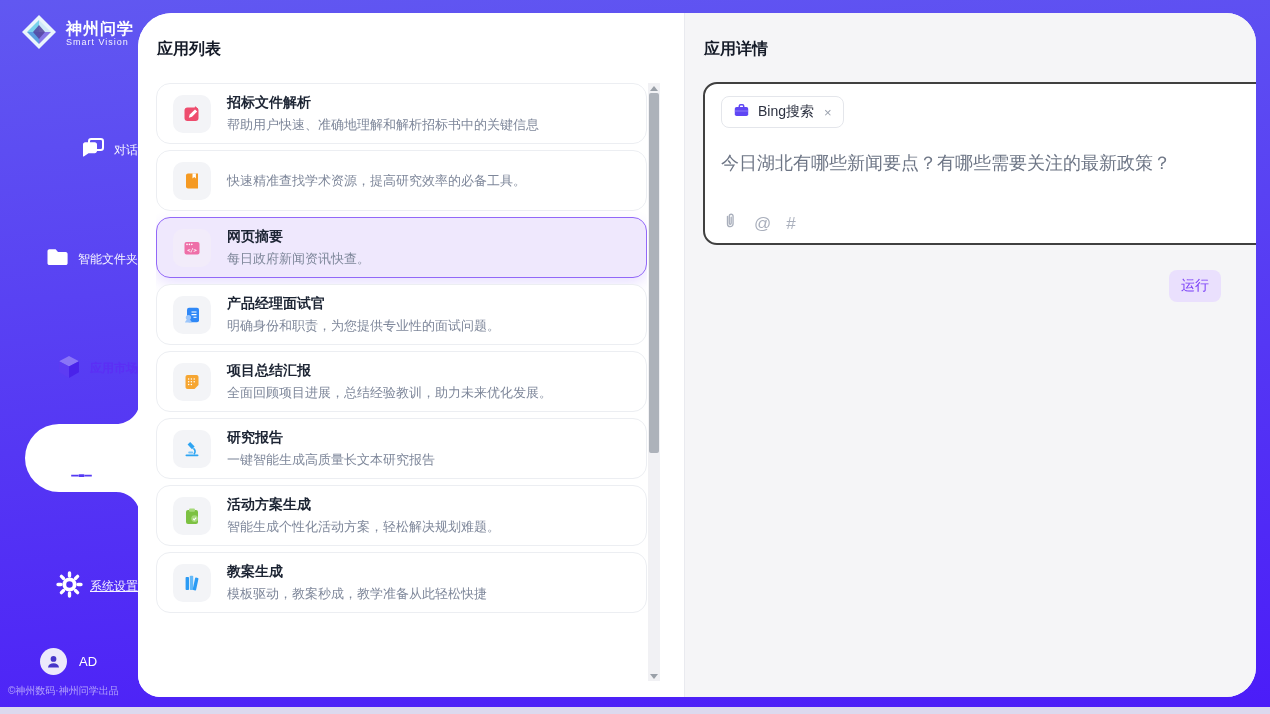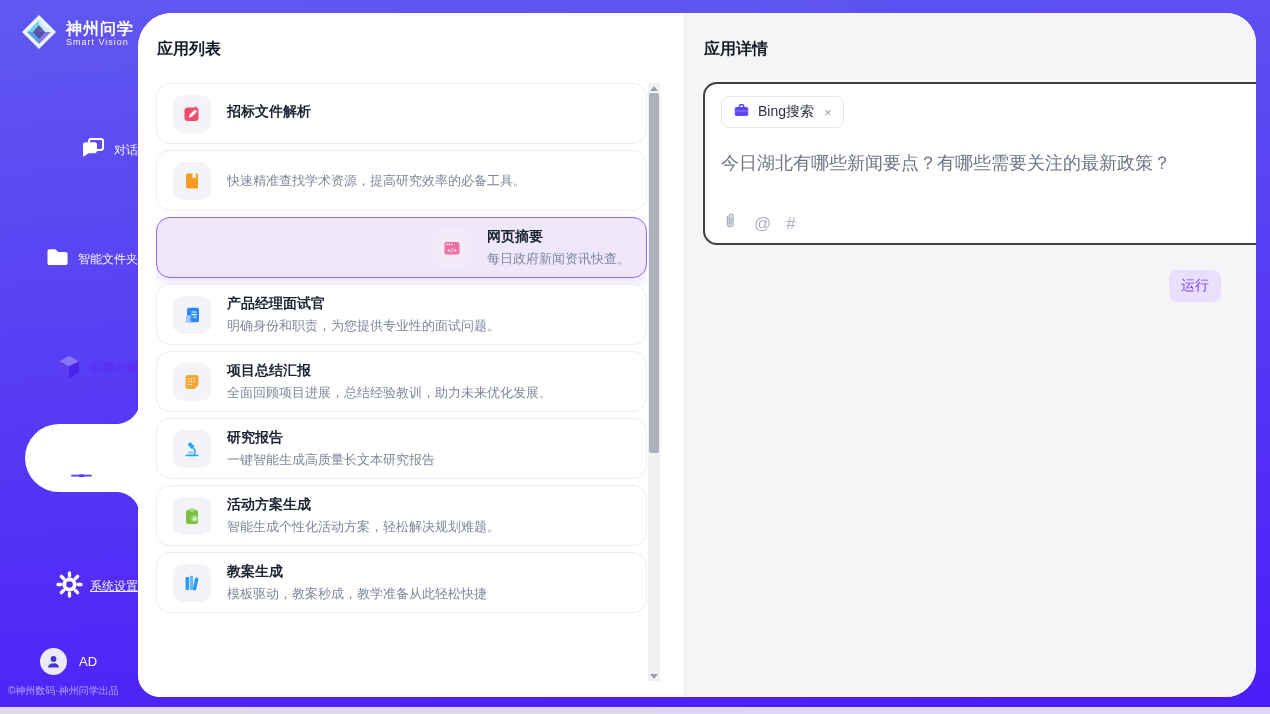--- a/index.html
+++ b/index.html
@@ -36,21 +36,21 @@
   .list-panel { position:relative; width:546px; background:#ffffff; flex:none; }
   .detail-panel { position:relative; flex:1; background:#f5f5f7; border-left:1px solid #e9eaef; }
   .panel-title { position:absolute; left:19px; top:26px; font-size:16px; font-weight:bold; color:#151b28; }
 
   
   .app-list { position:absolute; left:18px; top:70px; width:491px; height:598px;
               overflow:hidden; display:flex; flex-direction:column; gap:6px; }
   .app-card { flex:none; height:61px; background:#fff; border:1px solid #eceef2; border-radius:14px;
               display:flex; align-items:center; padding:0 16px; gap:16px; cursor:pointer; }
   .app-card.selected { background:#efe8fd; border:1.5px solid #9268f8;
-                       box-shadow:0 6px 14px rgba(124,77,255,.16);justify-content:flex-end; }
+                       box-shadow:0 6px 14px rgba(124,77,255,.16); }
   .app-icon { width:38px; height:38px; border-radius:10px; background:#f3f4f7; flex:none;
               display:flex; align-items:center; justify-content:center; }
   .app-card.selected .app-icon { background:#f2ecfa; }
   .app-title { font-size:14px; font-weight:bold; color:#1c2433; margin-bottom:4px; }
   .app-desc { font-size:13px; color:#7e879a; }
 
   
   .scrollbar { position:absolute; left:510px; top:70px; width:12px; height:598px; background:#f1f1f4; }
   .scroll-thumb { position:absolute; left:1px; top:10px; width:10px; height:360px;
                   background:#adb2ba; border-radius:2px; }
@@ -165,20 +165,21 @@
           <div class="app-card">
     <div class="app-icon">
               <svg id="lib-edit-square-icon" width="20" height="20" viewBox="0 0 20 20">
     <rect x="2.5" y="3.5" width="14" height="13.5" rx="3" fill="#ee4d6e"></rect>
     <path d="M6.8 13.8l1-3.2 5.2-5.2 2.2 2.2-5.2 5.2-3.2 1z" fill="#fff"></path>
     <path d="M13 2.8l2.6 2.6" stroke="#ee4d6e" stroke-width="1.4"></path>
   </svg>
             </div>
     <div class="app-text">
       <div class="app-title">招标文件解析</div>
+      <div class="app-desc">帮助用户快速、准确地理解和解析招标书中的关键信息</div>
     </div>
   </div>
           <div class="app-card">
     <div class="app-icon">
               <svg id="lib-book-icon" width="20" height="20" viewBox="0 0 20 20">
     <path d="M4 4.5c0-1.1.9-2 2-2h10v15H6c-1.1 0-2-.9-2-2z" fill="#f59a23"></path>
     <path d="M10.5 2.5h3.4v5l-1.7-1.4-1.7 1.4z" fill="#fff"></path>
   </svg>
             </div>
     <div class="app-text">

